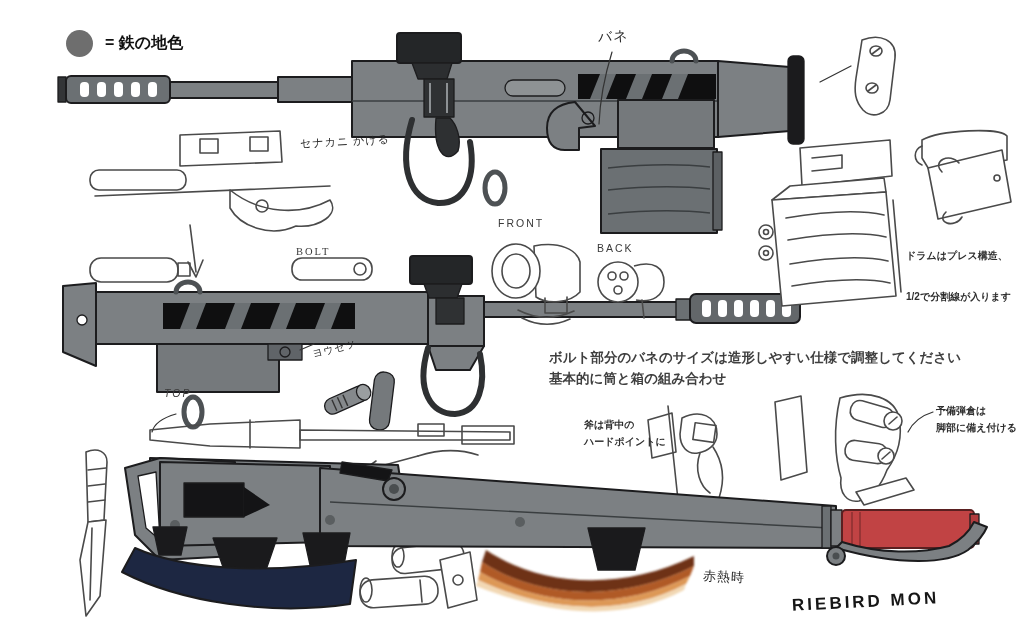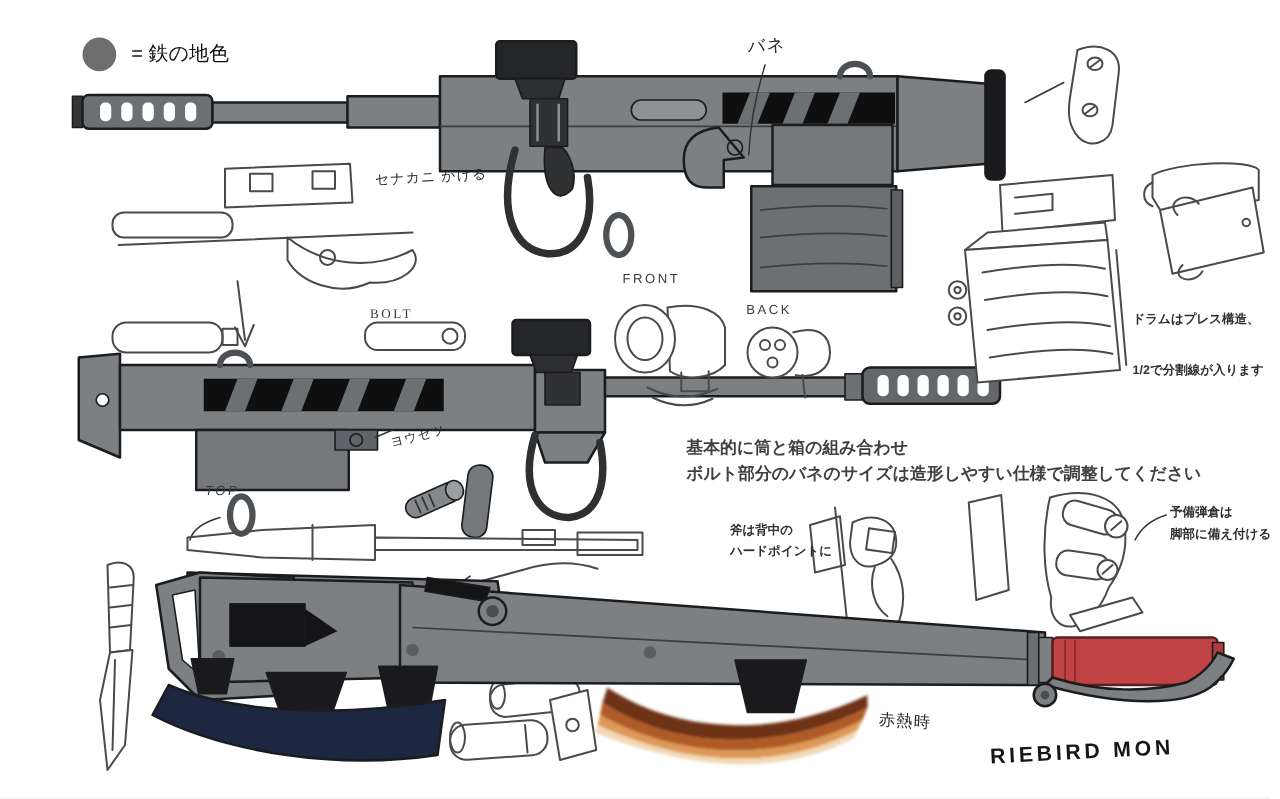--- a/index.html
+++ b/index.html
@@ -7,21 +7,21 @@
     --barrel-red:#c14344; --magazine-navy:#1d2742; --sketch-line:#4a4a4a;
     --glow-dark:#6e3318; --glow-mid:#b05a26; --glow-light:#dd9857; --glow-core:#f2d8b4;
   }
   html,body{margin:0;padding:0;background:#dcdcdc;}
   .stage{position:relative;width:1024px;height:639px;background:#ffffff;overflow:hidden;
          font-family:"Liberation Sans",sans-serif;}
   .stage svg{position:absolute;left:0;top:0;}
   .label{position:absolute;color:#222;white-space:nowrap;}
   .legend-row{position:absolute;left:66px;top:30px;display:flex;align-items:center;gap:12px;}
   .legend-dot{width:27px;height:27px;border-radius:50%;background:var(--swatch,#6e6e6e);}
-  .legend-text{font-size:16px;font-weight:normal;color:#111;}
+  .legend-text{font-size:16px;font-weight:bold;color:#111;}
   .hand{font-size:12px;color:#2a2a2a;letter-spacing:1px;}
   .hand-en{font-size:10.5px;color:#3a3a3a;letter-spacing:2px;text-align:center;}
   .note{font-size:10px;font-weight:bold;color:#2e2e2e;line-height:17px;}
   .note-main{font-size:13.5px;color:#3f3f3f;line-height:21px;font-weight:600;}
   .sig{font-size:17px;font-weight:bold;letter-spacing:3px;color:#161616;}
   
   .s{stroke:#1c1c1e;stroke-width:2;stroke-linejoin:round;}
   .s1{stroke:#1c1c1e;stroke-width:1.3;stroke-linejoin:round;}
   .f-body{fill:var(--gun-body);} .f-dark{fill:var(--gun-dark);}
   .f-black{fill:var(--scope-black);} .f-red{fill:var(--barrel-red);}
@@ -337,22 +337,22 @@
 <div class="label hand-en" style="left:597px;top:242px;">BACK</div>
 <div class="label hand" style="left:312px;top:342px;transform:rotate(-14deg);font-size:10px;">ヨウセツ</div>
 <div class="label hand-en" style="left:164px;top:387px;font-style:italic;">TOP</div>
 
 <div class="label note" style="left:906px;top:247px;">
   <div>ドラムはプレス構造、</div>
   <div style="margin-top:24px;">1/2で分割線が入ります</div>
 </div>
 
 <div class="label note-main" style="left:549px;top:347px;">
+  <div>ボルト部分のバネのサイズは造形しやすい仕様で調整してください</div>
   <div>基本的に筒と箱の組み合わせ</div>
-  <div>ボルト部分のバネのサイズは造形しやすい仕様で調整してください</div>
 </div>
 
 <div class="label note" style="left:936px;top:402px;">
   <div>予備弾倉は</div>
   <div>脚部に備え付ける</div>
 </div>
 
 <div class="label note" style="left:584px;top:416px;">
   <div>斧は背中の</div>
   <div>ハードポイントに</div>

